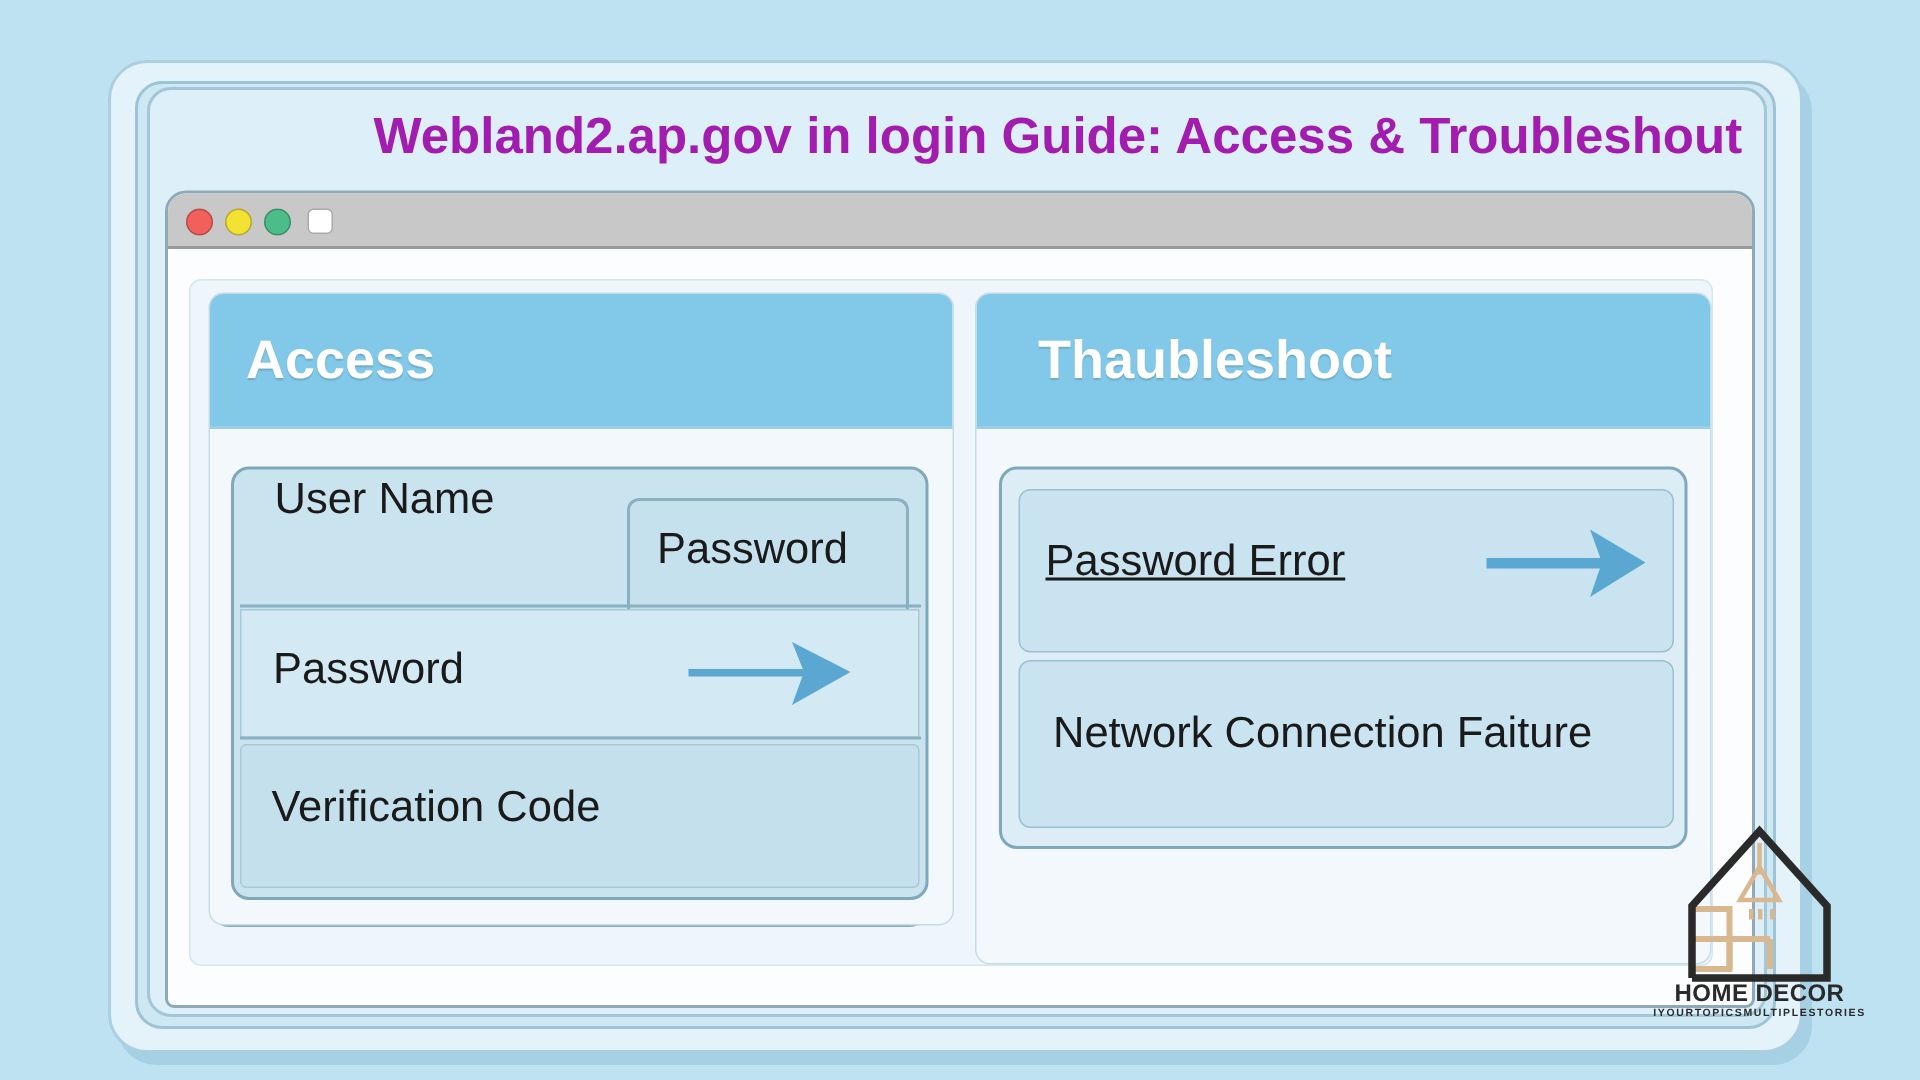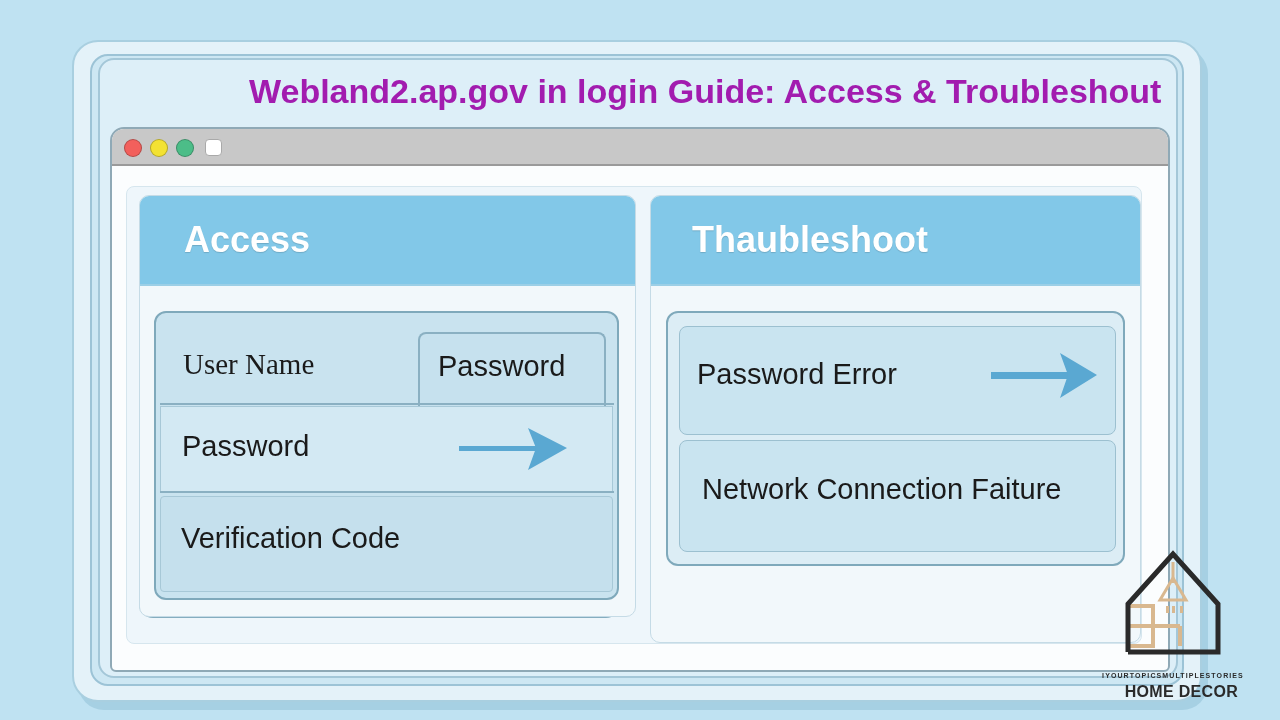--- a/index.html
+++ b/index.html
@@ -73,21 +73,21 @@
       border-radius: 10px;
       background: #f2f8fb;
       border: 1px solid #c5dbe6;
       overflow: hidden;
     }
     .card-header {
       height: 90px;
       background: #82c8e8;
       border-bottom: 2px solid #9ccfe6;
       display: flex; align-items: center;
-      padding-left: 44px;
+      padding-left: 24px;
       font-size: 36px; font-weight: bold; color: #ffffff;
       text-shadow: 0 1px 1px rgba(0,0,0,0.15);
     }
     .card.access { left: 139px; top: 195px; width: 497px; height: 422px; }
     .card.trouble { left: 650px; top: 195px; width: 491px; height: 448px; }
 
     
     .panel {
       position: absolute;
       border: 2px solid #7fa9bb;
@@ -126,22 +126,22 @@
       border: 1px solid #9cc0d0;
       border-radius: 8px;
       background: #c9e4f0;
     }
 
     .arrow { position: absolute; }
 
     
     .logo { left: 1088px; top: 548px; width: 170px; height: 140px; }
     .logo-title {
-      position: absolute; left: 1108px; top: 683px; width: 130px;
-      font-size: 16px; font-weight: bold; color: #2a2a2a; text-align: right;
+      position: absolute; left: 1108px; top: 654px; width: 130px;
+      font-size: 16px; font-weight: bold; color: #2a2a2a; text-align: center;
       letter-spacing: 0.3px;
     }
     .logo-sub {
       position: absolute; left: 1088px; top: 672px; width: 170px;
       font-size: 7px; font-weight: bold; color: #2a2a2a; text-align: center;
       letter-spacing: 1.1px;
     }
   </style>
 </head>
 <body>
@@ -162,21 +162,21 @@
   <div class="content-area"></div>
 </div>
 
 <div class="abs access-stack-bottom"></div>
 <div class="card access">
   <div class="card-header">Access</div>
 </div>
 
 <div class="panel abs access-panel"></div>
 
-<div class="row-text" style="left:183px; top:348px;font-family:Liberation Serif, serif;">User Name</div>
+<div class="row-text" style="left:183px; top:317px;">User Name</div>
 <div class="username-tab"></div>
 <div class="row-text" style="left:438px; top:350px;">Password</div>
 <div class="row-line" style="left:160px; top:403px; width:454px;"></div>
 
 <div class="row-box" style="left:160px; top:406px; width:453px; height:86px; background:#d3e9f3;"></div>
 <div class="row-text" style="left:182px; top:430px;">Password</div>
 <svg class="arrow" style="left:458px; top:426px;" width="112" height="46" viewBox="0 0 112 46">
   <rect x="1" y="20" width="78" height="5" fill="#5aa8d2"></rect>
   <polygon points="70,2 109,22 70,44 78,22" fill="#5aa8d2"></polygon>
 </svg>
@@ -185,21 +185,21 @@
 <div class="row-box" style="left:160px; top:496px; width:453px; height:96px; border-radius:4px; background:#c5e0ed;"></div>
 <div class="row-text" style="left:181px; top:522px;text-align:center;">Verification Code</div>
 
 <div class="card trouble">
   <div class="card-header" style="padding-left:41px;">Thaubleshoot</div>
 </div>
 
 <div class="panel abs trouble-panel"></div>
 
 <div class="trouble-row" style="left:679px; top:326px; width:437px; height:109px;"></div>
-<div class="row-text" style="left:697px; top:358px;">Password Error</div>
+<div class="row-text" style="left:697px; top:358px;text-decoration:underline;">Password Error</div>
 <svg class="arrow" style="left:990px; top:352px;" width="110" height="48" viewBox="0 0 110 48">
   <rect x="1" y="20" width="78" height="7" fill="#5aa8d2"></rect>
   <polygon points="70,1 107,23 70,46 78,23" fill="#5aa8d2"></polygon>
 </svg>
 
 <div class="trouble-row" style="left:679px; top:440px; width:437px; height:112px;"></div>
 <div class="row-text" style="left:702px; top:473px;">Network Connection Faiture</div>
 
 <svg class="abs logo" viewBox="0 0 170 140">
   <rect x="40" y="58" width="25" height="40" fill="none" stroke="#d9b88f" stroke-width="4"></rect>

